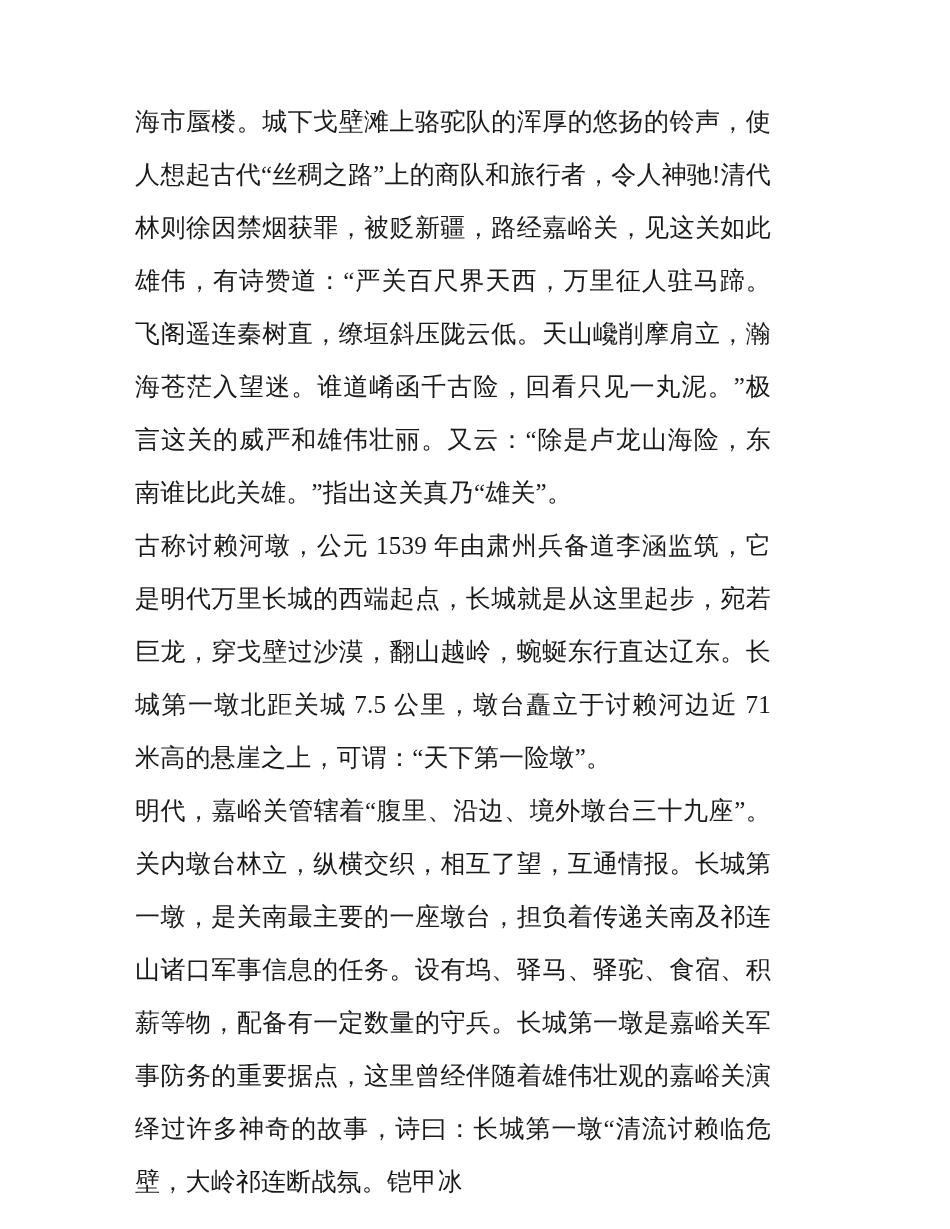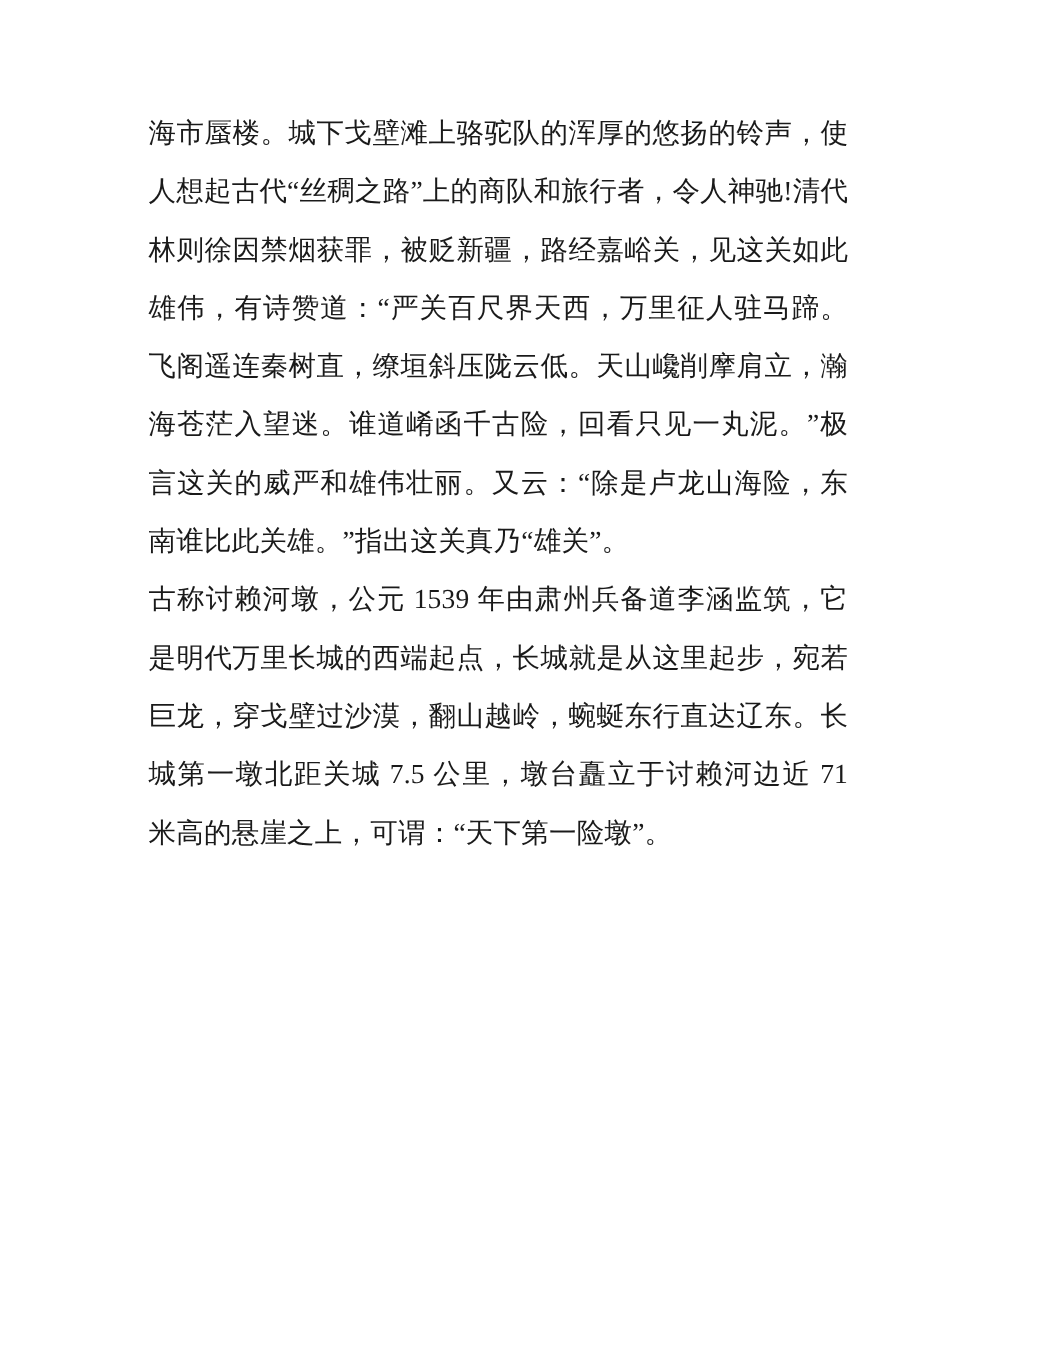--- a/index.html
+++ b/index.html
@@ -38,14 +38,15 @@
     margin-top: 0px;
   }
 </style>
 </head>
 <body>
 
 <div class="page">
   <div class="doc-body">
     <p class="para">海市蜃楼。城下戈壁滩上骆驼队的浑厚的悠扬的铃声，使人想起古代“丝稠之路”上的商队和旅行者，令人神驰!清代林则徐因禁烟获罪，被贬新疆，路经嘉峪关，见这关如此雄伟，有诗赞道：“严关百尺界天西，万里征人驻马蹄。飞阁遥连秦树直，缭垣斜压陇云低。天山巉削摩肩立，瀚海苍茫入望迷。谁道崤函千古险，回看只见一丸泥。”极言这关的威严和雄伟壮丽。又云：“除是卢龙山海险，东南谁比此关雄。”指出这关真乃“雄关”。</p>
     <p class="para">古称讨赖河墩，公元 1539 年由肃州兵备道李涵监筑，它是明代万里长城的西端起点，长城就是从这里起步，宛若巨龙，穿戈壁过沙漠，翻山越岭，蜿蜒东行直达辽东。长城第一墩北距关城 7.5 公里，墩台矗立于讨赖河边近 71 米高的悬崖之上，可谓：“天下第一险墩”。</p>
+    <p class="para">明代，嘉峪关管辖着“腹里、沿边、境外墩台三十九座”。关内墩台林立，纵横交织，相互了望，互通情报。长城第一墩，是关南最主要的一座墩台，担负着传递关南及祁连山诸口军事信息的任务。设有坞、驿马、驿驼、食宿、积薪等物，配备有一定数量的守兵。长城第一墩是嘉峪关军事防务的重要据点，这里曾经伴随着雄伟壮观的嘉峪关演绎过许多神奇的故事，诗曰：长城第一墩“清流讨赖临危壁，大岭祁连断战氛。铠甲冰</p>
   </div>
 </div>
 
 </body></html>

